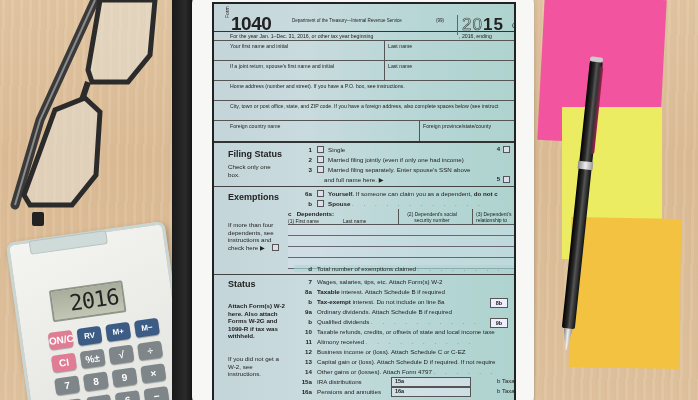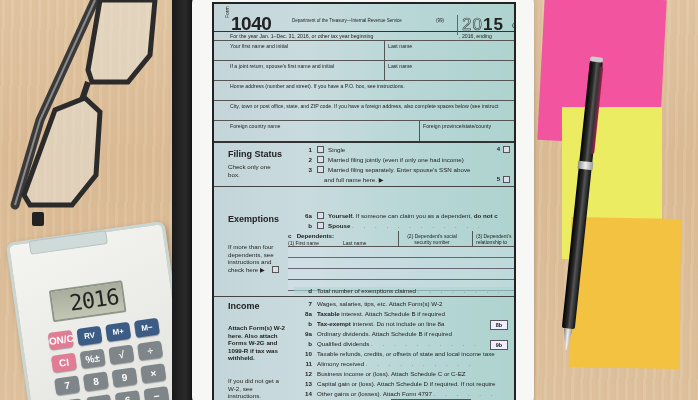--- a/index.html
+++ b/index.html
@@ -201,21 +201,21 @@
     <div class="line" style="top:3px;"><span class="n">1</span><span class="cb"></span><span>Single</span></div>
     <div class="line" style="top:13px;"><span class="n">2</span><span class="cb"></span><span>Married filing jointly (even if only one had income)</span></div>
     <div class="line" style="top:23px;"><span class="n">3</span><span class="cb"></span><span>Married filing separately. Enter spouse's SSN above</span></div>
     <div class="line" style="top:33px;left:110px;"><span>and full name here. ▶</span></div>
     <span style="position:absolute;right:14px;top:3px;font-weight:bold;font-size:6px;">4</span>
     <span class="cb" style="position:absolute;right:0;top:3px;"></span>
     <span style="position:absolute;right:14px;top:33px;font-weight:bold;font-size:6px;">5</span>
     <span class="cb" style="position:absolute;right:0;top:33px;"></span>
   </div>
 
-  <div class="section" style="height:88px;margin-top:22px;">
+  <div class="section" style="height:88px;">
     <span class="sec-title" style="top:5px;">Exemptions</span>
     <div class="line" style="top:3px;"><span class="n">6a</span><span class="cb"></span><b>Yourself.</b><span> If someone can claim you as a dependent, </span><b>do not c</b></div>
     <div class="line" style="top:13px;"><span class="n">b</span><span class="cb"></span><b>Spouse</b> <span class="dots">. . . . . . . . . . . .</span></div>
     <div class="dep-table" style="top:22px;">
       <div class="dep-head">
         <span style="position:absolute;left:0;top:1px;font-size:6.2px;"><b>c</b>&nbsp;&nbsp;&nbsp;<b>Dependents:</b></span>
         <span style="position:absolute;left:0;top:9px;">(1) First name</span>
         <span style="position:absolute;left:55px;top:9px;">Last name</span>
         <div class="f-vline" style="left:110px;"></div>
         <span style="position:absolute;left:114px;top:2px;width:60px;text-align:center;">(2) Dependent's social security number</span>
@@ -226,21 +226,21 @@
       <div class="dep-row"></div>
       <div class="dep-row"></div>
       <div class="dep-row"></div>
     </div>
     <span class="sec-note" style="top:34px;width:60px;">If more than four dependents, see instructions and check here ▶</span>
     <span class="cb" style="position:absolute;left:58px;top:57px;"></span>
     <div class="line" style="top:78px;background:rgba(170,215,210,0.6);"><span class="n">d</span><span>Total number of exemptions claimed</span> <span class="dots">. . . . . . . .</span></div>
   </div>
 
   <div class="section" style="height:130px;border-bottom:none;">
-    <span class="sec-title" style="top:4px;">Income</span>
+    <span class="sec-title" style="top:4px;">Status</span>
     <span class="sec-note bold" style="top:27px;width:60px;">Attach Form(s) W-2 here. Also attach Forms W-2G and 1099-R if tax was withheld.</span>
     <span class="sec-note" style="top:80px;width:55px;">If you did not get a W-2, see instructions.</span>
 
     <div class="line" style="top:3px;"><span class="n">7</span><span>Wages, salaries, tips, etc. Attach Form(s) W-2</span></div>
     <div class="line" style="top:13px;"><span class="n">8a</span><b>Taxable</b><span> interest. Attach Schedule B if required</span></div>
     <div class="line" style="top:23px;"><span class="n">b</span><b>Tax-exempt</b><span> interest. Do not include on line 8a</span></div>
     <span class="boxref" style="top:23px;">8b</span>
     <div class="line" style="top:33px;"><span class="n">9a</span><span>Ordinary dividends. Attach Schedule B if required</span></div>
     <div class="line" style="top:43px;"><span class="n">b</span><span>Qualified dividends</span> <span class="dots">. . . . . . . . . .</span></div>
     <span class="boxref" style="top:43px;">9b</span>

